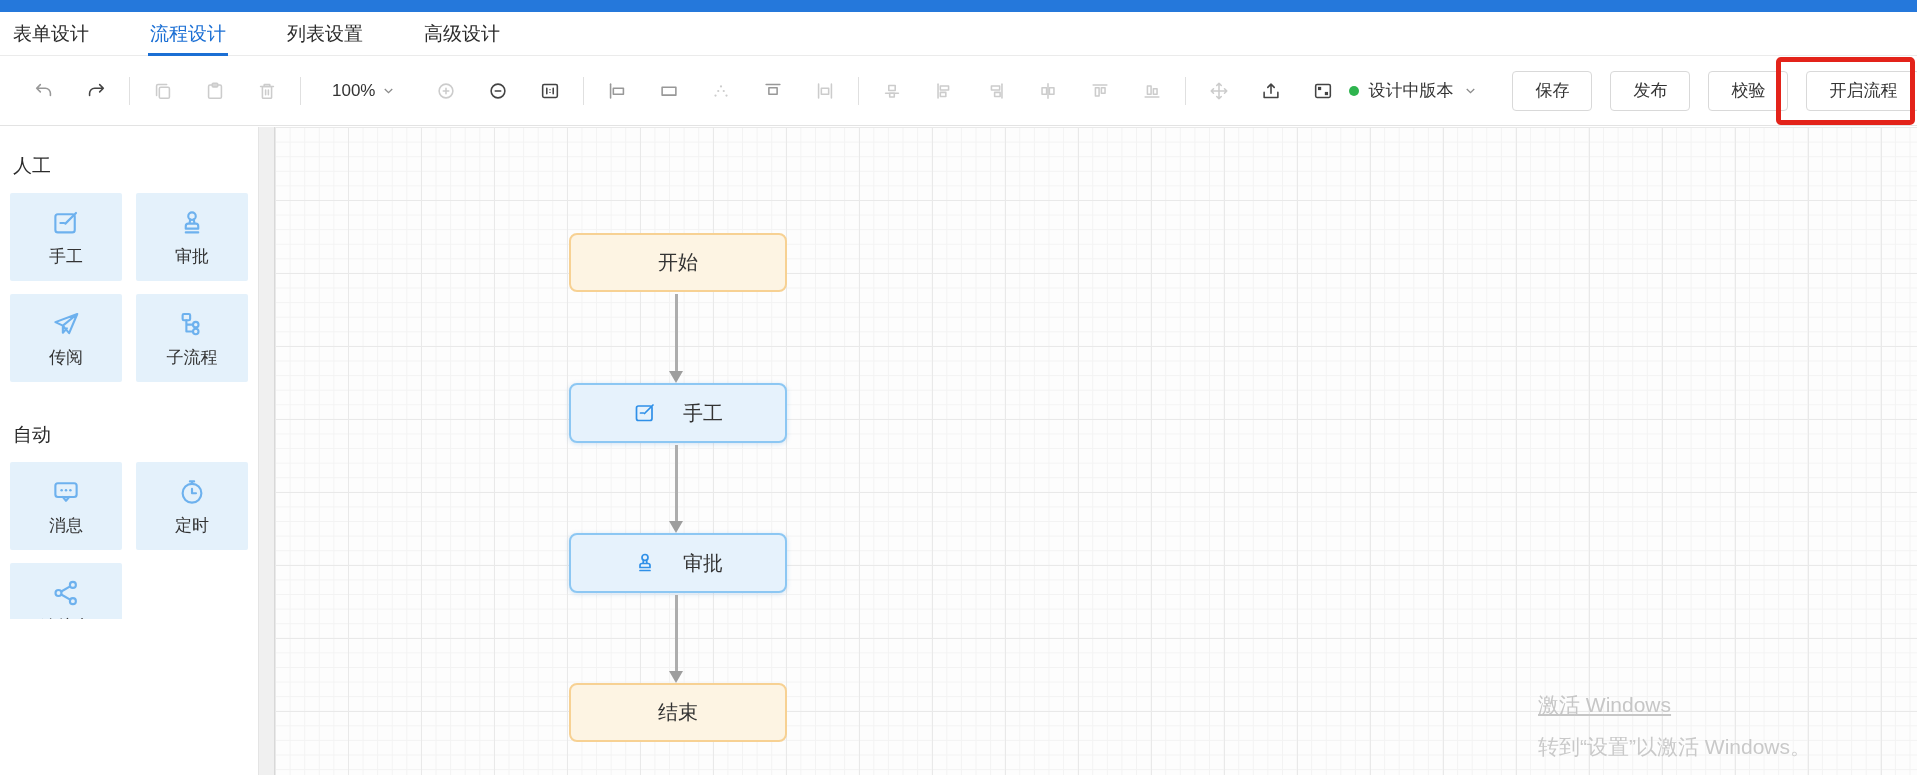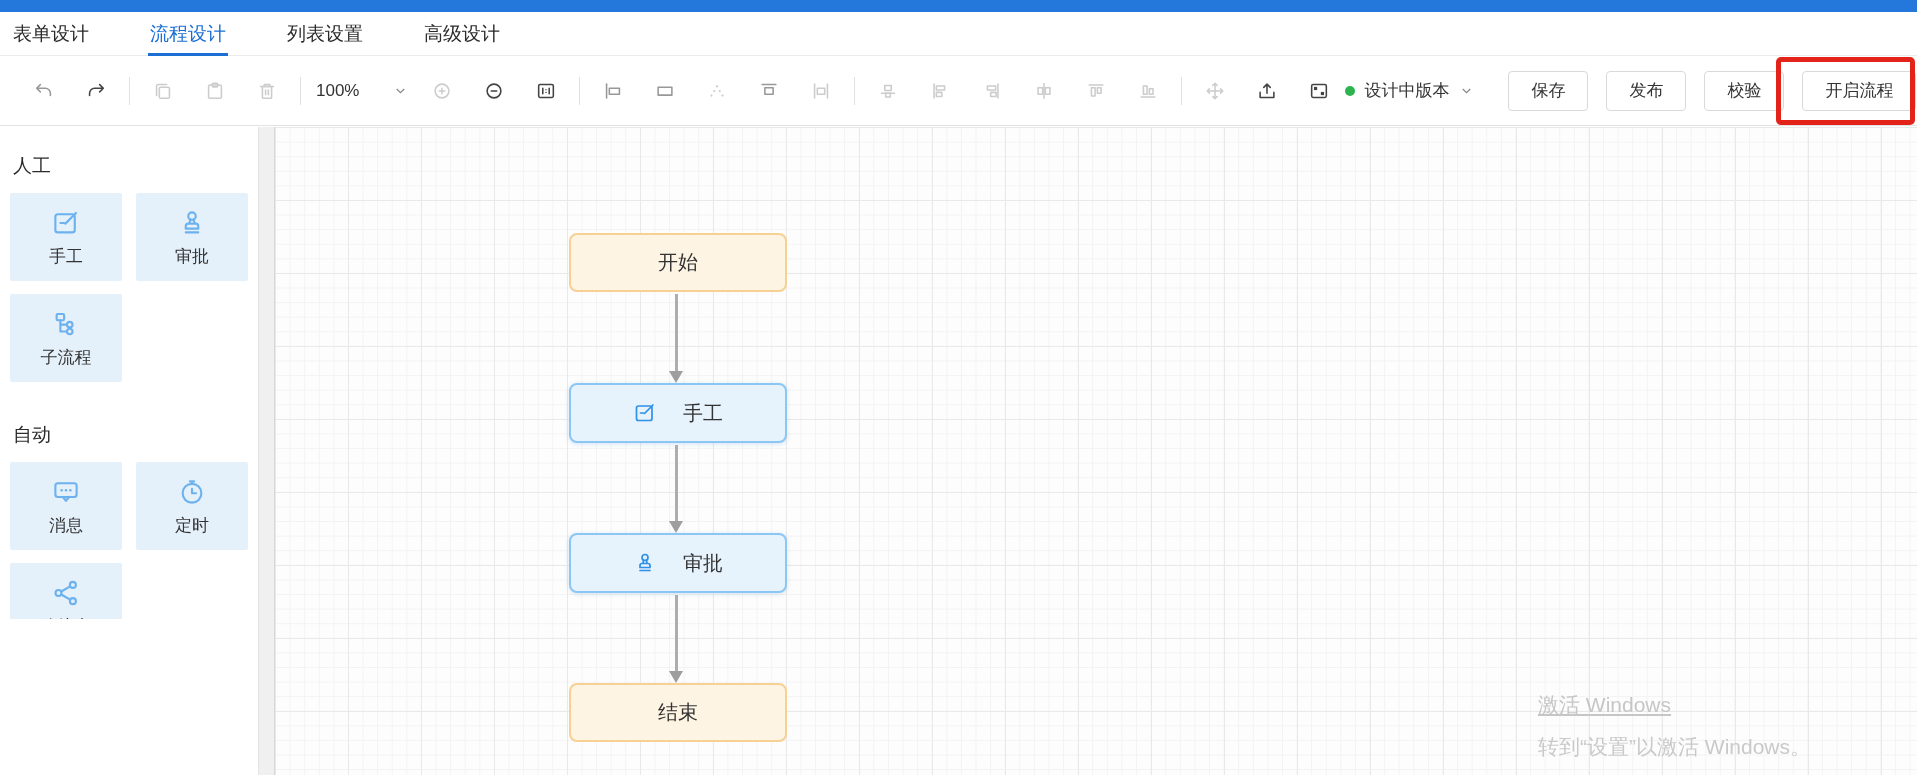--- a/index.html
+++ b/index.html
@@ -18,21 +18,21 @@
   .tab.active::after { content:""; position:absolute; left:-2px; right:-2px; bottom:-1px; height:3px; background:#1b6fd4; }
 
   .toolbar {
     position:absolute; left:0; top:56px; width:1917px; height:70px; background:#fff;
     border-bottom:1px solid #e3e3e3; display:flex; align-items:center; padding:0 17px 0 18px;
   }
   .tb-icon { width:24px; height:24px; margin:0 14px; flex:none; display:flex; align-items:center; justify-content:center; cursor:pointer; }
   .tb-icon svg { width:22px; height:22px; fill:none; stroke:currentColor; stroke-width:1.7; stroke-linecap:round; stroke-linejoin:round; }
   .tb-sep { width:1px; height:28px; background:#e0e0e0; margin:0 7px; flex:none; }
   .c-dark { color:#434343; } .c-mid { color:#989898; } .c-light { color:#cccccc; }
-  .zoom-ctl { display:flex; align-items:center; margin:0 8px; cursor:pointer; flex:none;gap:28px; }
+  .zoom-ctl { display:flex; align-items:center; margin:0 24px; cursor:pointer; flex:none; }
   .zoom-ctl .zv { font-size:17px; color:#333; }
   .zoom-ctl svg { width:15px; height:15px; margin-left:6px; fill:none; stroke:#8a8a8a; stroke-width:2; }
   .tb-right { margin-left:auto; display:flex; align-items:center; flex:none; }
   .version { display:flex; align-items:center; font-size:17px; color:#333; margin-right:16px; cursor:pointer; }
   .version .dot { width:10px; height:10px; border-radius:50%; background:#2eb44e; margin-right:9px; }
   .version svg { width:15px; height:15px; margin-left:10px; fill:none; stroke:#8a8a8a; stroke-width:2; }
   .btn {
     height:40px; padding:0 22px; border:1px solid #d9d9d9; border-radius:4px; background:#fff;
     font-size:17px; color:#333; margin-left:18px; display:flex; align-items:center; cursor:pointer; white-space:nowrap;
   }
@@ -278,20 +278,28 @@
           <svg viewBox="0 0 24 24">
             <circle cx="12" cy="6.5" r="3"></circle>
             <path d="M10.6 9 L10 12.5 h4 L13.4 9 M7 16.5 h10 v-2 a2 2 0 0 0 -2 -2 h-6 a2 2 0 0 0 -2 2 z M7 19.5 h10"></path>
           </svg>
         </span>
       <span class="tlabel">审批</span>
     </div>
     <div class="tile">
       <span class="ticon">
           <svg viewBox="0 0 24 24">
+            <path d="M21 4 L3.5 10.5 l6 2.8 L21 4 M9.5 13.3 V19 l3.2-3.5 M9.5 13.3 l5 6 L21 4"></path>
+          </svg>
+        </span>
+      <span class="tlabel">传阅</span>
+    </div>
+    <div class="tile">
+      <span class="ticon">
+          <svg viewBox="0 0 24 24">
             <rect x="4.5" y="4" width="6" height="5" rx="1"></rect>
             <path d="M7.5 9 v9 h4.7 M7.5 12.5 h4.7"></path>
             <circle cx="15" cy="12.5" r="2.2"></circle>
             <circle cx="15" cy="18" r="2.2"></circle>
           </svg>
         </span>
       <span class="tlabel">子流程</span>
     </div>
   </div>
 

